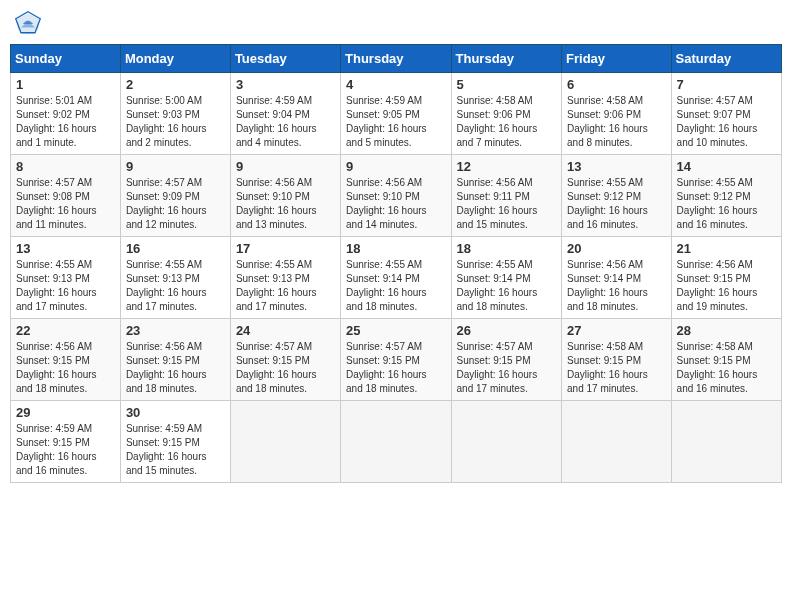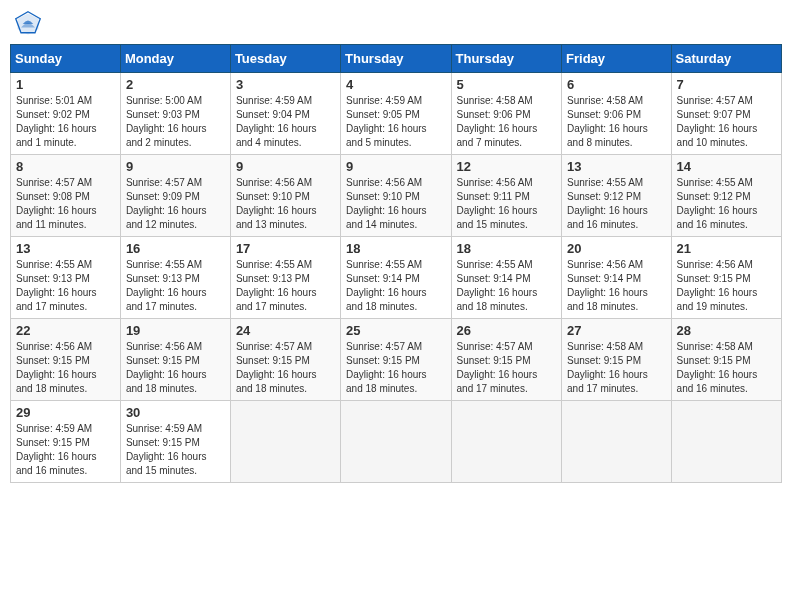--- a/index.html
+++ b/index.html
@@ -214,21 +214,21 @@
         <span class="day-num">21</span>
         <div class="day-info">Sunrise: 4:56 AM<br>Sunset: 9:15 PM<br>Daylight: 16 hours and 19 minutes.</div>
       </td>
       </tr>
       <tr>
         <td>
         <span class="day-num">22</span>
         <div class="day-info">Sunrise: 4:56 AM<br>Sunset: 9:15 PM<br>Daylight: 16 hours and 18 minutes.</div>
       </td>
         <td>
-        <span class="day-num">19</span>
+        <span class="day-num">23</span>
         <div class="day-info">Sunrise: 4:56 AM<br>Sunset: 9:15 PM<br>Daylight: 16 hours and 18 minutes.</div>
       </td>
         <td>
         <span class="day-num">24</span>
         <div class="day-info">Sunrise: 4:57 AM<br>Sunset: 9:15 PM<br>Daylight: 16 hours and 18 minutes.</div>
       </td>
         <td>
         <span class="day-num">25</span>
         <div class="day-info">Sunrise: 4:57 AM<br>Sunset: 9:15 PM<br>Daylight: 16 hours and 18 minutes.</div>
       </td>

